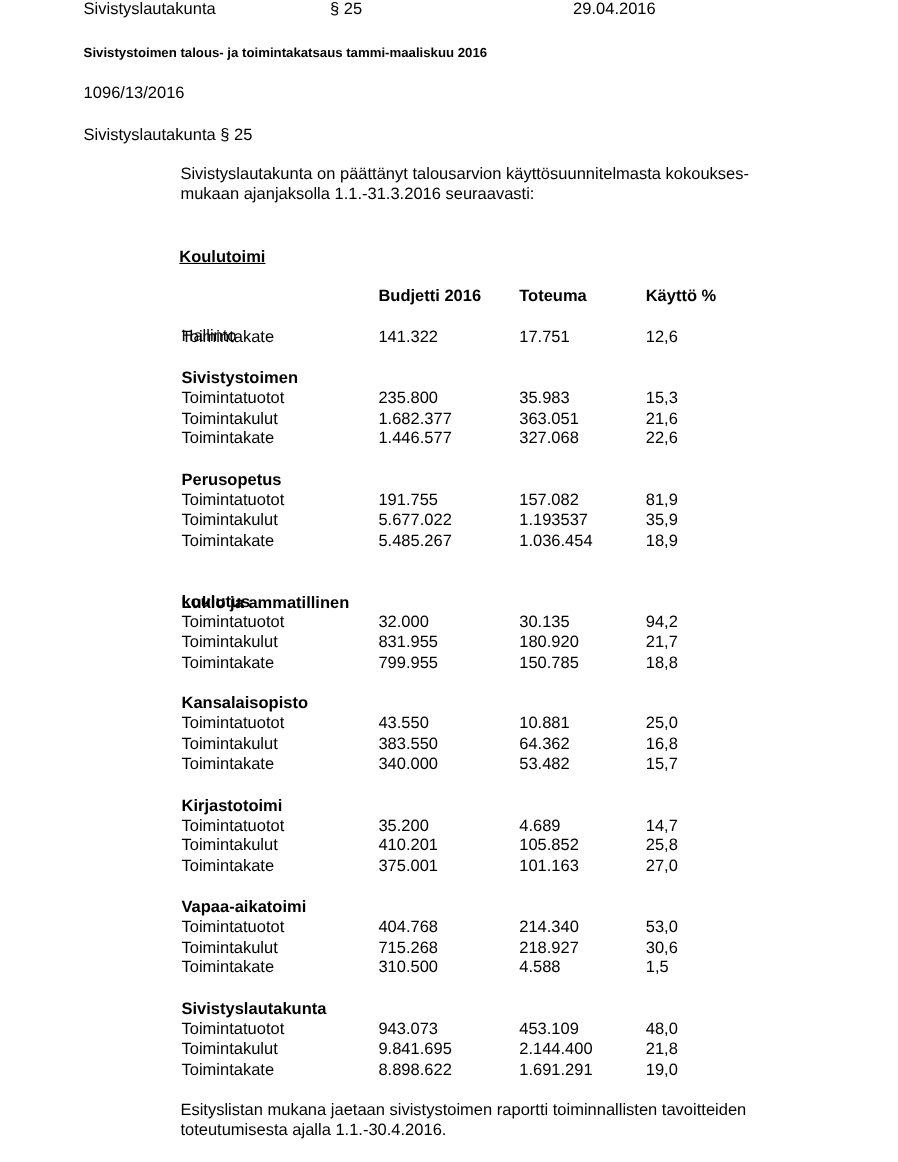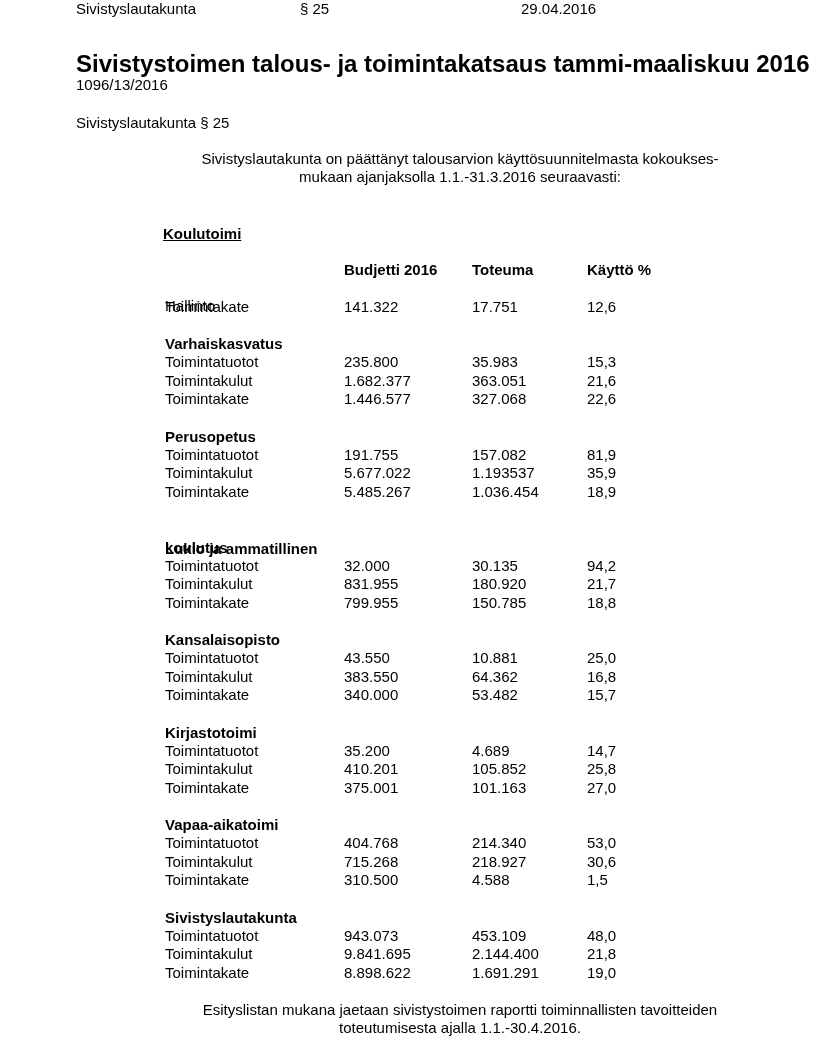--- a/index.html
+++ b/index.html
@@ -1,22 +1,22 @@
 <!DOCTYPE html>
 <html><head>
 <meta charset="utf-8">
 <style>
   html, body { margin: 0; padding: 0; background: #ffffff; }
   body {
     width: 816px; height: 1056px; position: relative; overflow: hidden;
     font-family: "Liberation Sans", sans-serif; color: #000; font-size: 15px;
   }
   .abs { position: absolute; white-space: nowrap; line-height: 18px; }
-  .title { font-weight: bold; font-size: 24px; line-height: 22px; margin-top: 16px; }
-  .para { position: absolute; left: 175px; width: 570px; line-height: 18px; font-size: 15px; text-align: center; }
+  .title { font-weight: bold; font-size: 12px; line-height: 22px; }
+  .para { position: absolute; left: 164px; width: 570px; line-height: 18px; font-size: 15px; }
   .bold { font-weight: bold; }
   .ul { text-decoration: underline; }
   .row { position: absolute; left: 165px; height: 18.5px; line-height: 18.5px; width: 560px; }
   .row span { position: absolute; top: 0; white-space: nowrap; }
   .c0 { left: 0; }
   .c1 { left: 179px; }
   .c2 { left: 307px; }
   .c3 { left: 422px; }
 </style>
 </head>
@@ -48,21 +48,21 @@
   <span class="c0">Hallinto</span>
 </div>
 <div class="row" style="top:298px;">
   <span class="c0">Toimintakate</span>
   <span class="c1">141.322</span>
   <span class="c2">17.751</span>
   <span class="c3">12,6</span>
 </div>
 
 <div class="row bold" style="top:335px;">
-  <span class="c0">Varhaiskasvatus</span>
+  <span class="c0">Sivistystoimen</span>
 </div>
 <div class="row" style="top:353px;">
   <span class="c0">Toimintatuotot</span>
   <span class="c1">235.800</span>
   <span class="c2">35.983</span>
   <span class="c3">15,3</span>
 </div>
 <div class="row" style="top:372px;">
   <span class="c0">Toimintakulut</span>
   <span class="c1">1.682.377</span>

